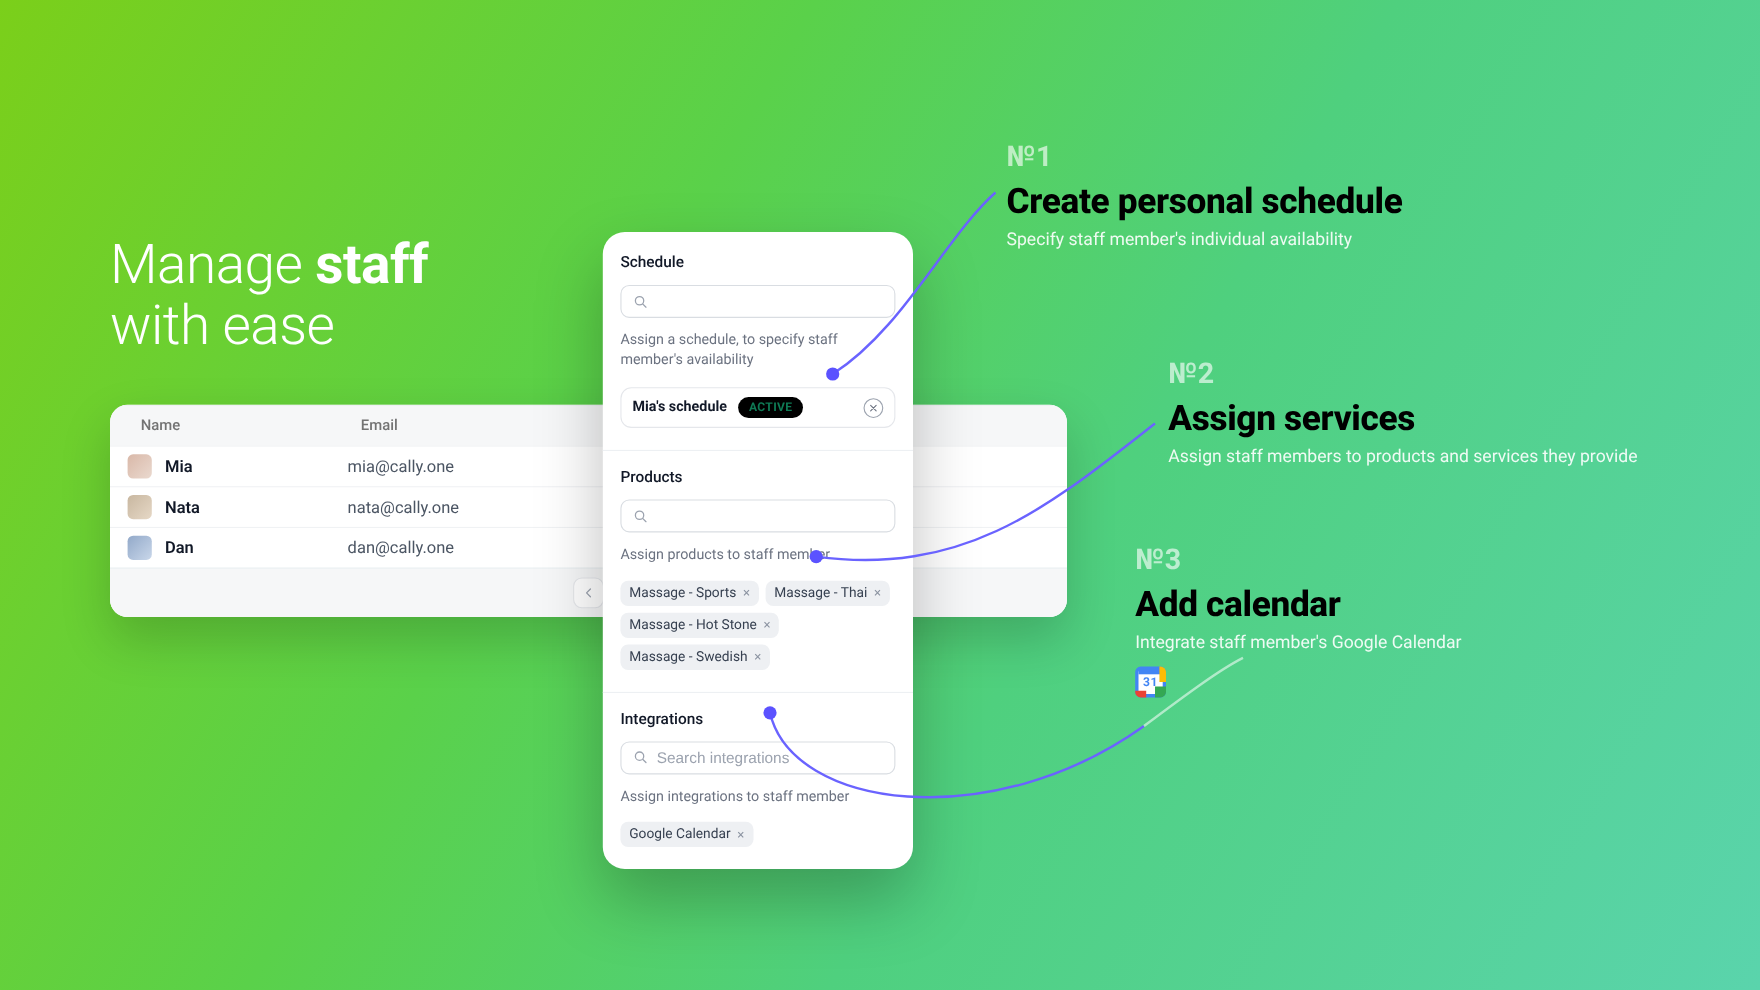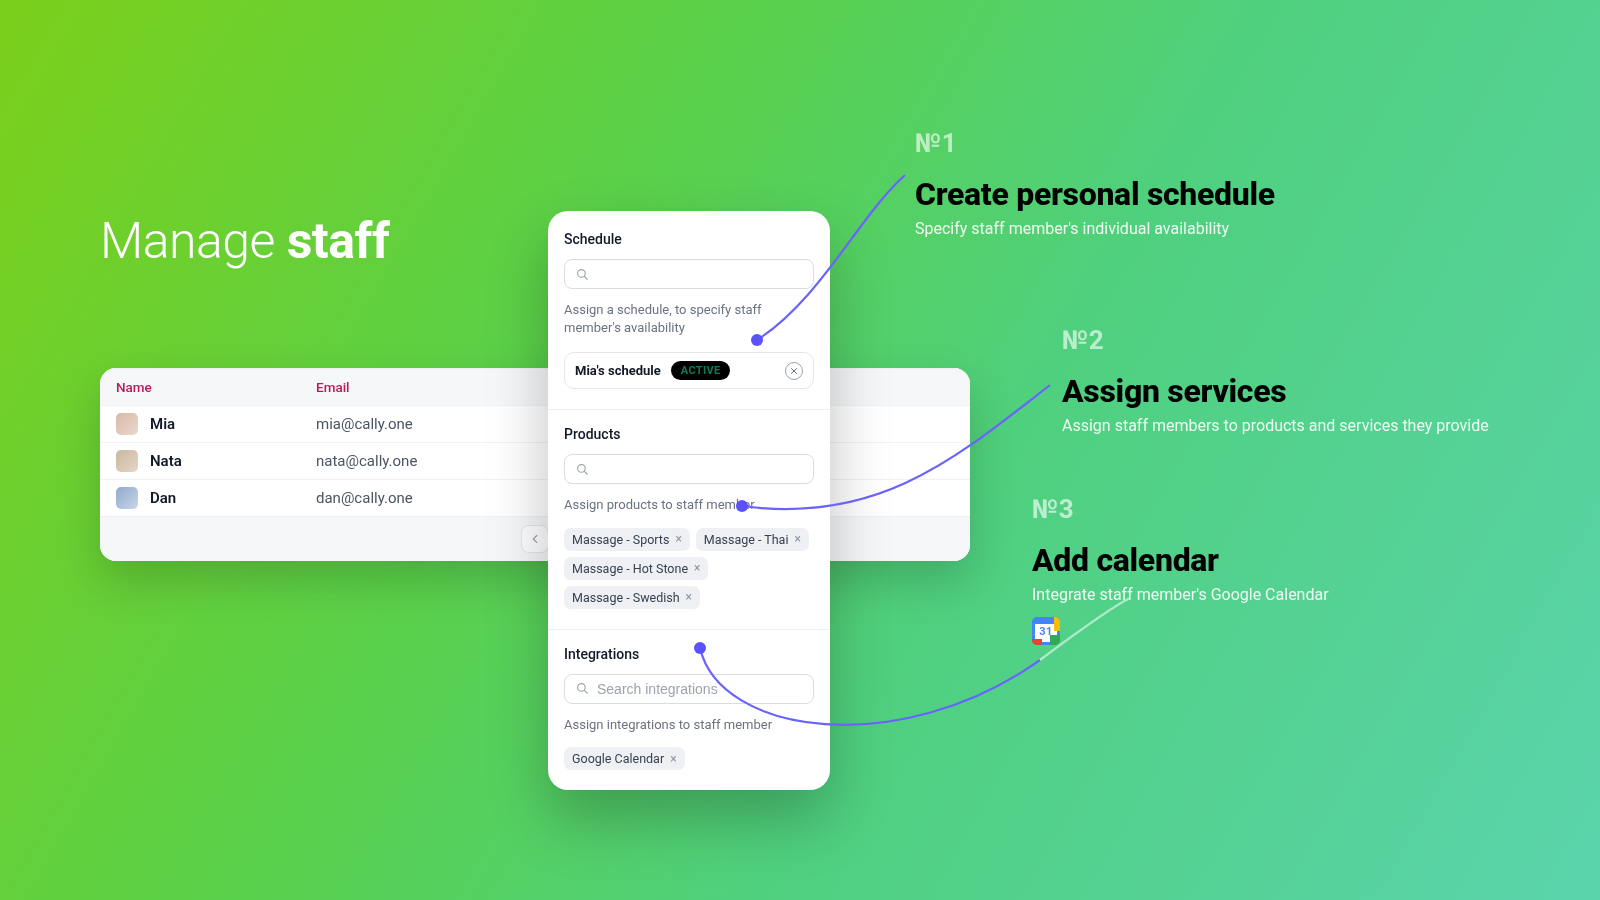--- a/index.html
+++ b/index.html
@@ -63,23 +63,23 @@
     border: none;
     color: #1f2937;
     font-size: 15px;
     font-weight: 500;
     cursor: pointer;
     padding: 6px 4px;
   }
   .staff-head {
     display: grid;
     grid-template-columns: 200px 1fr;
-    padding: 10px 16px;
+    padding: 10px 28px;
     background: #f6f7f8;
-    color: #be185d;
+    color: #737373;
     font-size: 13.5px;
     font-weight: 500;
     border-top: 1px solid #eef0f2;
   }
   .staff-row {
     display: grid;
     grid-template-columns: 200px 1fr;
     align-items: center;
     padding: 7px 16px;
     border-top: 1px solid #f0f2f4;
@@ -152,21 +152,21 @@
   .divider { height:1px; background:#edf0f3; margin: 14px -16px 6px; }
 
   .chips { display:flex; flex-wrap:wrap; gap:6px; margin-top:8px; }
   .chip {
     background:#eef0f3; color:#374151; font-size:12.5px;
     border-radius:7px; padding:4px 8px; display:inline-flex; align-items:center; gap:6px;
   }
   .chip .x { color:#8b93a1; cursor:pointer; font-size:12px; line-height:1; }
   .co { position:absolute; }
   .co .num { font-size:26px; font-weight:700; color:rgba(255,255,255,0.62); letter-spacing:0.5px; }
-  .co .title { font-size:32px; font-weight:800; letter-spacing:-0.3px; margin-top:17px; }
+  .co .title { font-size:32px; font-weight:800; letter-spacing:-0.3px; margin-top:6px; }
   .co .desc { font-size:16px; font-weight:400; color:rgba(255,255,255,0.9); margin-top:6px; line-height:1.28; }
 
   
   .gcal {
     width:28px;height:28px;position:relative;display:inline-block;margin-top:12px;
   }
   .gcal .base{position:absolute;inset:0;border-radius:5px;background:#fff;border:3px solid #4285F4;}
   .gcal .top{position:absolute;left:3px;right:3px;top:3px;height:4px;background:#4285F4;}
   .gcal .rt{position:absolute;right:0;top:0;width:6px;height:14px;background:#FBBC05;border-top-right-radius:5px;}
   .gcal .br{position:absolute;right:0;bottom:0;width:10px;height:10px;background:#34A853;border-bottom-right-radius:5px;}
@@ -180,20 +180,21 @@
   .curve.faded { stroke: rgba(255,255,255,0.55); }
 
   
   .mag { width:15px;height:15px;color:#9ca3af; display:inline-flex; }
 </style>
 </head>
 <body>
 
 <div class="headline">
   <span>Manage </span><strong>staff</strong><br>
+  <span>with ease</span>
 </div>
 
 <div class="staff-card">
 
   <div class="staff-head">
     <div>Name</div>
     <div>Email</div>
   </div>
 
   <div class="staff-row">

